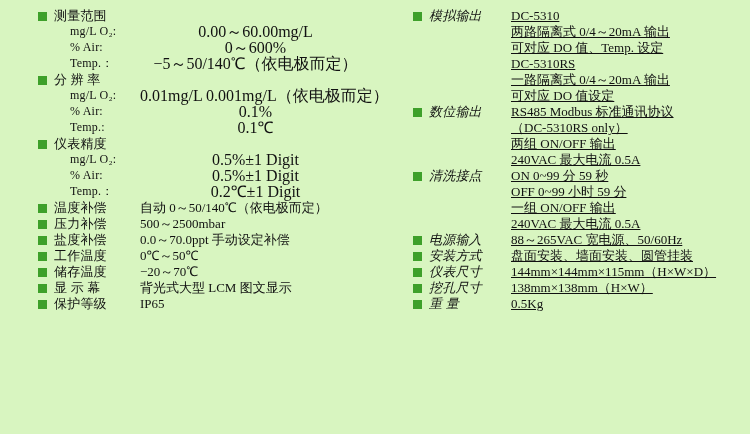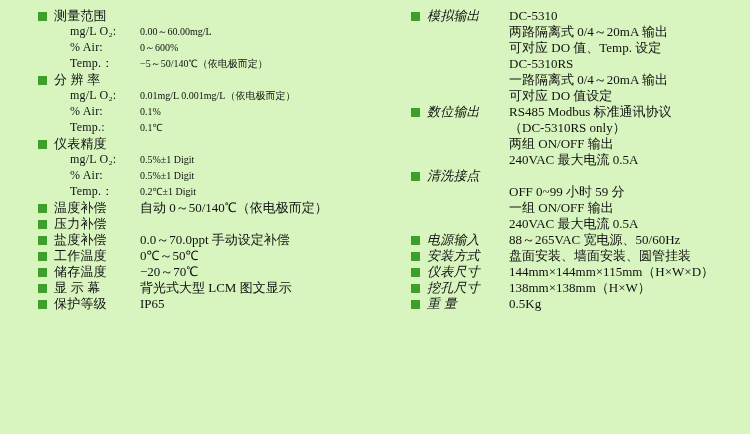--- a/index.html
+++ b/index.html
@@ -56,25 +56,25 @@
   }
   .value {
     flex: 1 1 auto;
     font-size: 13px;
     white-space: nowrap;
   }
   
   .col-left .label { width: 78px; }
   .col-left .label.sub { width: 78px; font-size: 12px; padding-left: 16px; box-sizing: border-box; }
   .col-left .value { padding-left: 8px; }
-  .col-left .value.sub { font-size: 10px; }
+  .col-left .value.sub { font-size: 16px; text-align: center; }
 
   
   .col-right .label { width: 74px; font-style: italic; }
-  .col-right .value { padding-left: 8px; }
+  .col-right .value { padding-left: 8px; text-decoration: underline; }
   .col-right .value.indent { padding-left: 8px; }
 </style>
 </head>
 <body>
 
 <div id="sheet">
   <div class="column col-left">
       <div class="row">
         <span class="bullet"></span>
         <span class="label">测量范围</span>
@@ -136,20 +136,21 @@
         <span class="value sub">0.2℃±1 Digit</span>
       </div>
       <div class="row">
         <span class="bullet"></span>
         <span class="label">温度补偿</span>
         <span class="value">自动 0～50/140℃（依电极而定）</span>
       </div>
       <div class="row">
         <span class="bullet"></span>
         <span class="label">压力补偿</span>
+        <span class="value">500～2500mbar</span>
       </div>
       <div class="row">
         <span class="bullet"></span>
         <span class="label">盐度补偿</span>
         <span class="value">0.0～70.0ppt 手动设定补偿</span>
       </div>
       <div class="row">
         <span class="bullet"></span>
         <span class="label">工作温度</span>
         <span class="value">0℃～50℃</span>
@@ -217,20 +218,21 @@
         <span class="value indent">两组 ON/OFF 输出</span>
       </div>
       <div class="row">
         <span class="bullet hidden"></span>
         <span class="label"></span>
         <span class="value indent">240VAC 最大电流 0.5A</span>
       </div>
       <div class="row">
         <span class="bullet"></span>
         <span class="label">清洗接点</span>
+        <span class="value">ON 0~99 分 59 秒</span>
       </div>
       <div class="row">
         <span class="bullet hidden"></span>
         <span class="label"></span>
         <span class="value indent">OFF 0~99 小时 59 分</span>
       </div>
       <div class="row">
         <span class="bullet hidden"></span>
         <span class="label"></span>
         <span class="value indent">一组 ON/OFF 输出</span>

